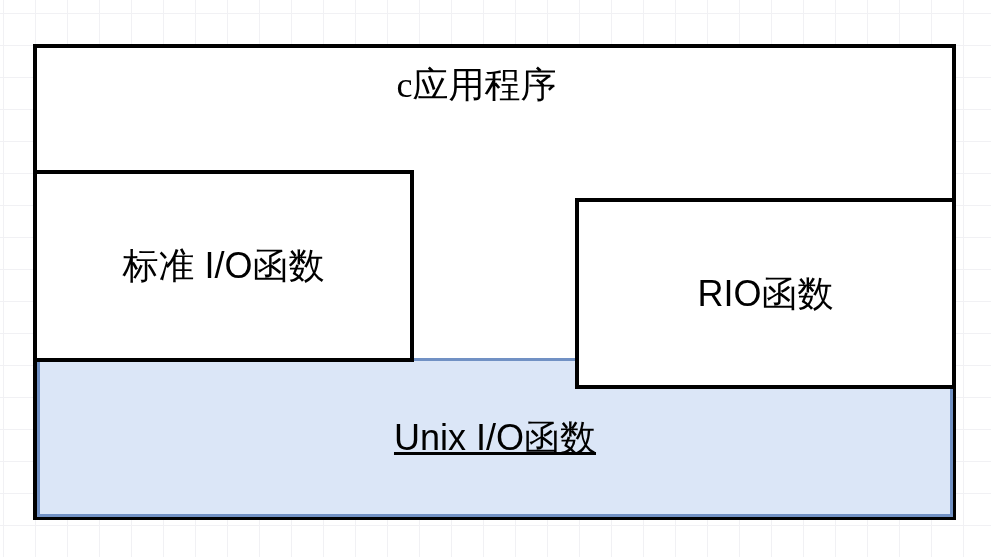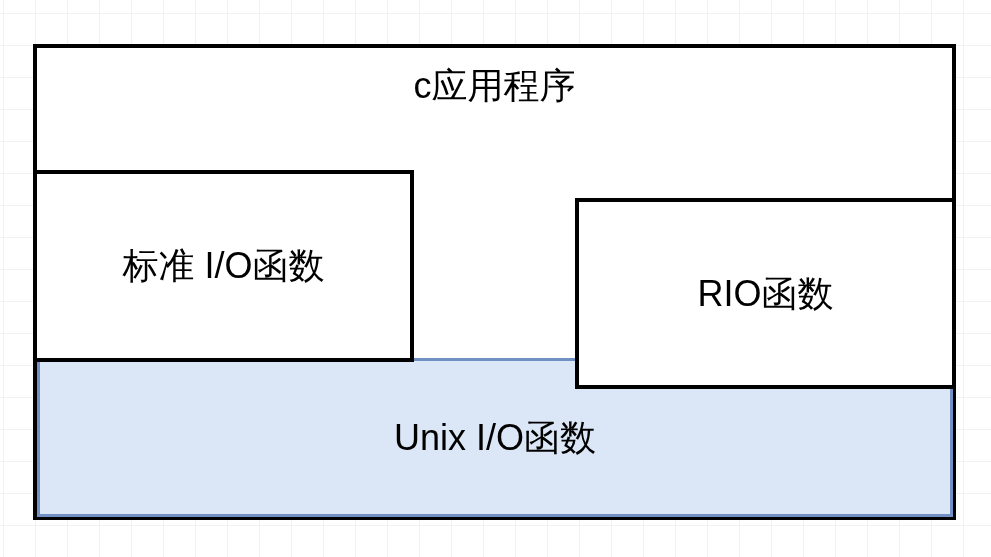--- a/index.html
+++ b/index.html
@@ -25,28 +25,29 @@
     top: 44px;
     width: 923px;
     height: 476px;
     border: 4px solid #000000;
     box-sizing: border-box;
     background: #ffffff;
     z-index: 1;
   }
   .top-label-area {
     position: absolute;
-    left: 33px;
+    left: 15px;
     top: 44px;
     width: 923px;
     height: 84px;
     display: flex;
     align-items: center;
     justify-content: center;
     z-index: 4;
+    font-family: Liberation Serif, serif;
   }
   .layer-box {
     position: absolute;
     border: 4px solid #000000;
     box-sizing: border-box;
     background: #ffffff;
     display: flex;
     align-items: center;
     justify-content: center;
     z-index: 3;
@@ -71,20 +72,21 @@
     width: 916px;
     height: 159px;
     background: #dbe6f7;
     border: 3px solid #7191c4;
     box-sizing: border-box;
     display: flex;
     flex-direction: column;
     align-items: center;
     justify-content: center;
     z-index: 2;
+    text-decoration: underline;
   }
   .diagram-label {
     font-size: 36px;
     color: #000000;
     line-height: 1.22;
     white-space: nowrap;
     text-align: center;
   }
 </style>
 </head>

